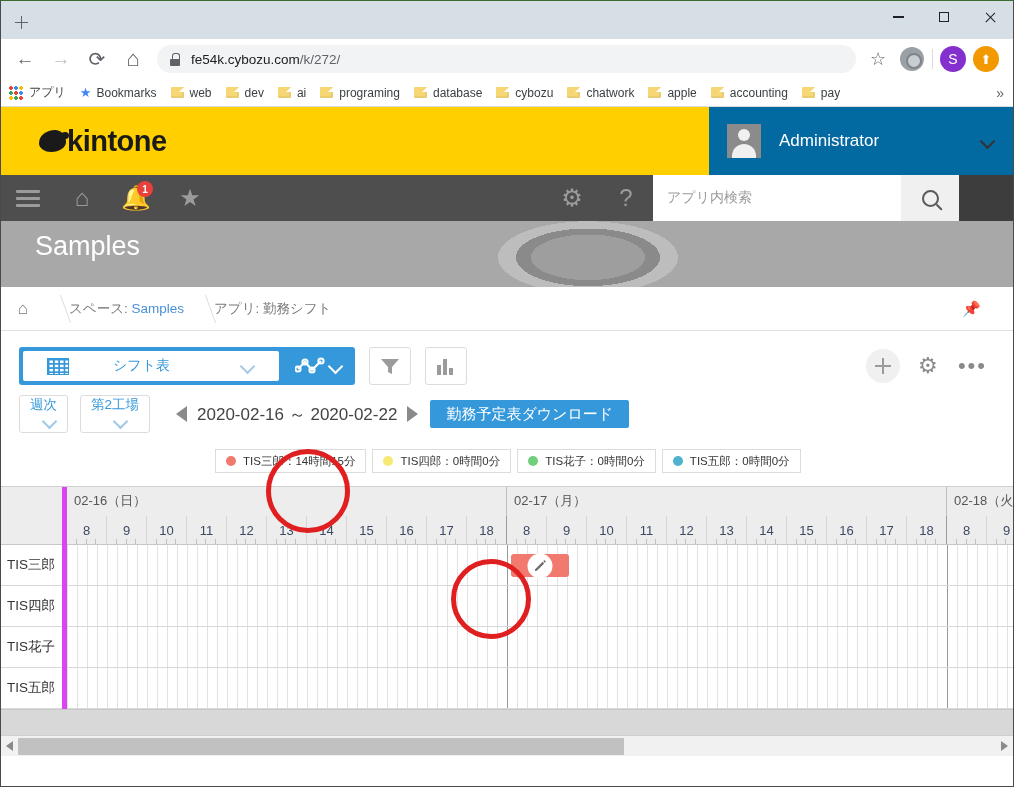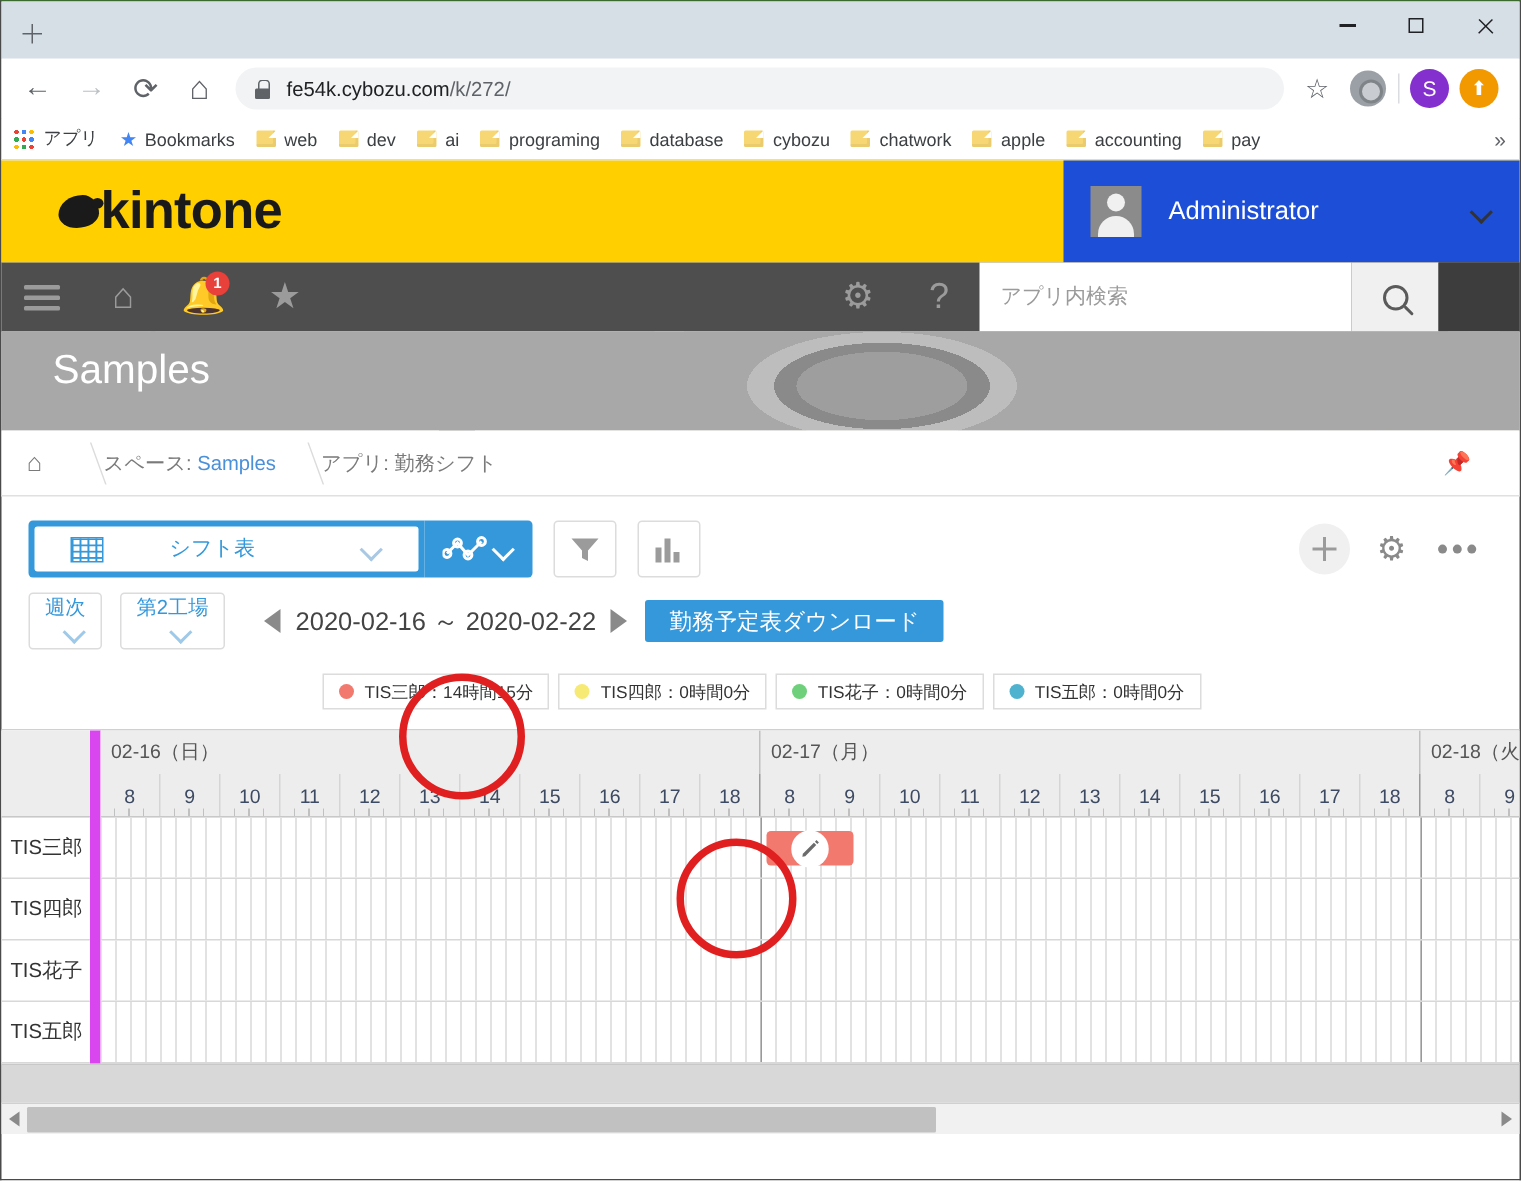--- a/index.html
+++ b/index.html
@@ -90,22 +90,22 @@
   .bm-overflow{ position:absolute; right:10px; font-size:14px; color:#5f6368; letter-spacing:-1px;}
 
   
   .kt { position:relative; }
   .kt-header { height:68px; background:#ffcf00; display:flex; align-items:center; position:relative;}
   .kt-logo { margin-left:38px; display:flex; align-items:center; }
   .kt-logo .blob { width:27px; height:22px; background:#1a1a1a; border-radius:60% 40% 55% 45% / 60% 55% 45% 40%;
                    position:relative; }
   .kt-logo .blob:after{ content:""; position:absolute; right:-3px; top:2px; width:8px; height:7px; background:#1a1a1a;
                    border-radius:50%;}
-  .kt-logo .word { font-size:35px; font-weight:bold; color:#1a1a1a; letter-spacing:-0.5px; margin-left:1px; }
-  .kt-user { position:absolute; right:0; top:0; height:68px; width:304px; background:#1d4ed8;
+  .kt-logo .word { font-size:29px; font-weight:bold; color:#1a1a1a; letter-spacing:-0.5px; margin-left:1px; }
+  .kt-user { position:absolute; right:0; top:0; height:68px; width:304px; background:#0369a1;
              display:flex; align-items:center; padding:0 18px; }
   .kt-avatar { width:34px; height:34px; background:#8b8b8b; flex:none; position:relative; overflow:hidden;}
   .kt-avatar:before{content:""; position:absolute; left:11px; top:5px; width:12px; height:12px; border-radius:50%; background:#f0f0f0;}
   .kt-avatar:after{content:""; position:absolute; left:5px; top:20px; width:24px; height:16px; border-radius:12px 12px 0 0; background:#f0f0f0;}
   .kt-username { color:#fff; font-size:17px; margin-left:18px; flex:1; }
   .chev { width:14px; height:14px; position:relative; flex:none;}
   .chev:before{ content:""; position:absolute; left:1px; top:2px; width:9px; height:9px;
                 border-right:2px solid currentColor; border-bottom:2px solid currentColor; transform:rotate(45deg);}
 
   .kt-nav { height:46px; background:#4e4e4e; display:flex; align-items:center; position:relative;}
@@ -189,21 +189,21 @@
            padding:0 16px; border-radius:2px;}
 
   .legend-row { display:flex; align-items:center; margin:16px 0 0 196px; }
   .legend { height:24px; border:1px solid #dcdcdc; background:#fff; display:flex; align-items:center;
             padding:0 10px; margin-right:6px; font-size:11.5px; color:#333; white-space:nowrap;}
   .legend .dot { width:10px; height:10px; border-radius:50%; margin-right:7px; flex:none;}
 
   
   .cal { margin-top:13px; border-top:1px solid #d0d0d0; position:relative; }
   .cal-wrap { display:flex; }
-  .cal-left { width:66px; flex:none; border-right:7px solid #d946ef; background:#fff;}
+  .cal-left { width:66px; flex:none; border-right:5px solid #d946ef; background:#fff;}
   .cal-left .hdr { height:58px; background:#ededed; border-bottom:1px solid #c8c8c8;}
   .cal-left .name { height:41px; display:flex; align-items:center; padding-left:6px; font-size:13.5px; color:#333;
                     border-bottom:1px solid #d8d8d8;}
   .cal-right { flex:1; overflow:hidden; position:relative;}
   .days { display:flex; height:29px; background:#ededed; }
   .day { border-right:1px solid #c0c0c0; font-size:13px; color:#555; padding:5px 0 0 7px; box-sizing:border-box;
          white-space:nowrap; overflow:hidden;}
   .hours { display:flex; height:29px; background:#ededed; border-bottom:1px solid #c8c8c8;}
   .hourcell { border-right:1px solid #d5d5d5; font-size:13px; color:#3d4a63; display:flex;
               align-items:center; justify-content:center; position:relative; box-sizing:border-box;}

